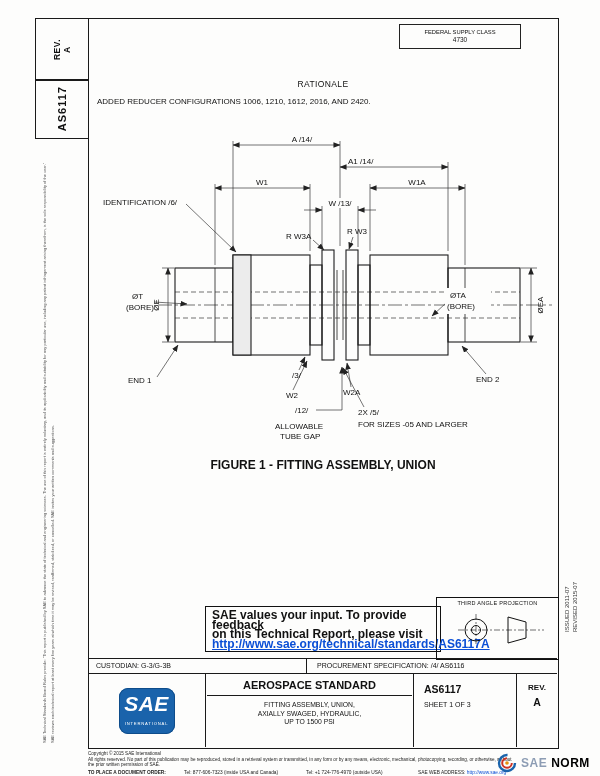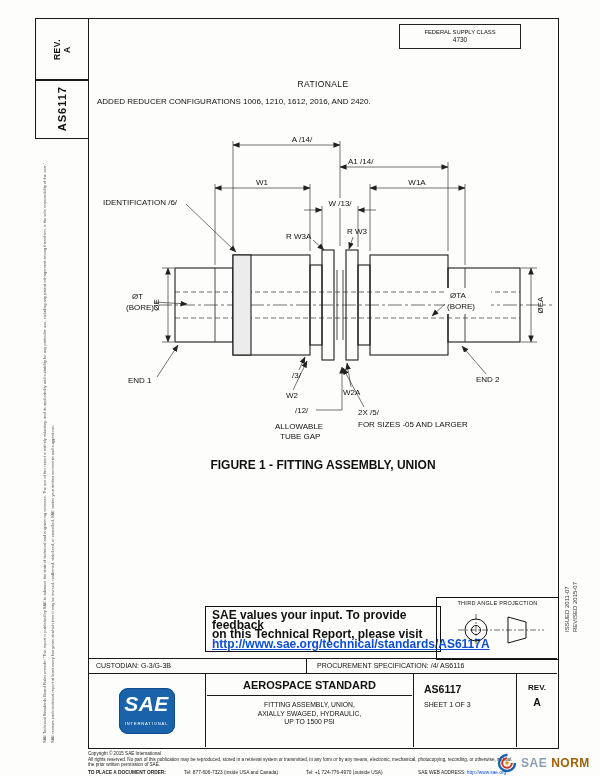--- a/index.html
+++ b/index.html
@@ -57,21 +57,21 @@
   .footer{left:88px;top:751px;width:470px;font-size:4.6px;line-height:5.6px;color:#222;}
   .footer .rights{width:430px;}
   .order-row{display:flex;margin-top:2px;font-size:4.8px;line-height:6px;}
   .order-row .oc1{width:96px;font-weight:bold;}
   .order-row .oc2{width:122px;}
   .order-row .oc3{width:112px;}
   .order-row .oc4{width:130px;}
   .order-row .url{color:#0b4fd6;}
   .watermark{left:497px;top:753px;display:flex;align-items:center;gap:4px;}
   .watermark .wt{font-size:12px;font-weight:bold;color:#8d9db4;letter-spacing:.5px;}
-  .watermark .wt2{color:#a16207;}
+  .watermark .wt2{color:#000000;}
 </style>
 </head>
 <body>
 
 <div class="page">
 
   <div class="abs main-frame"></div>
 
   <div class="abs rev-box">
     <div class="rot">

